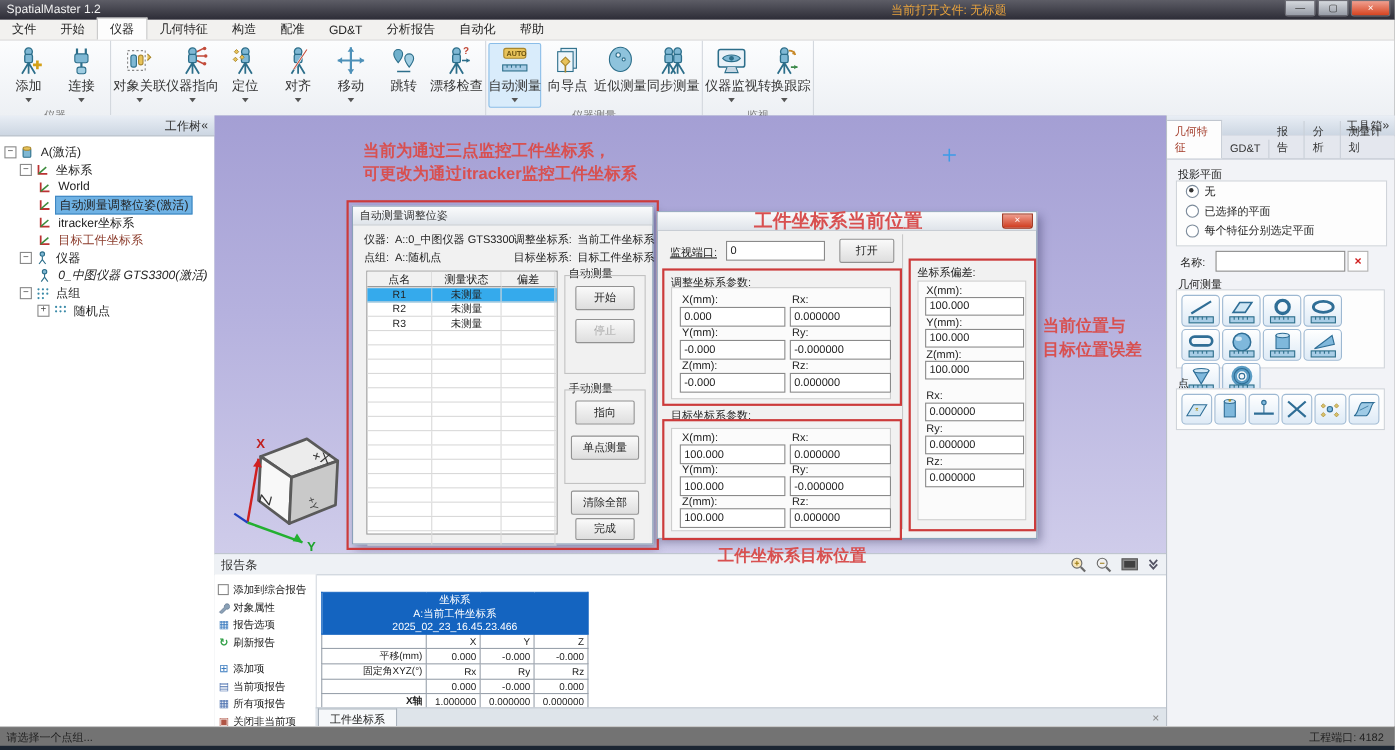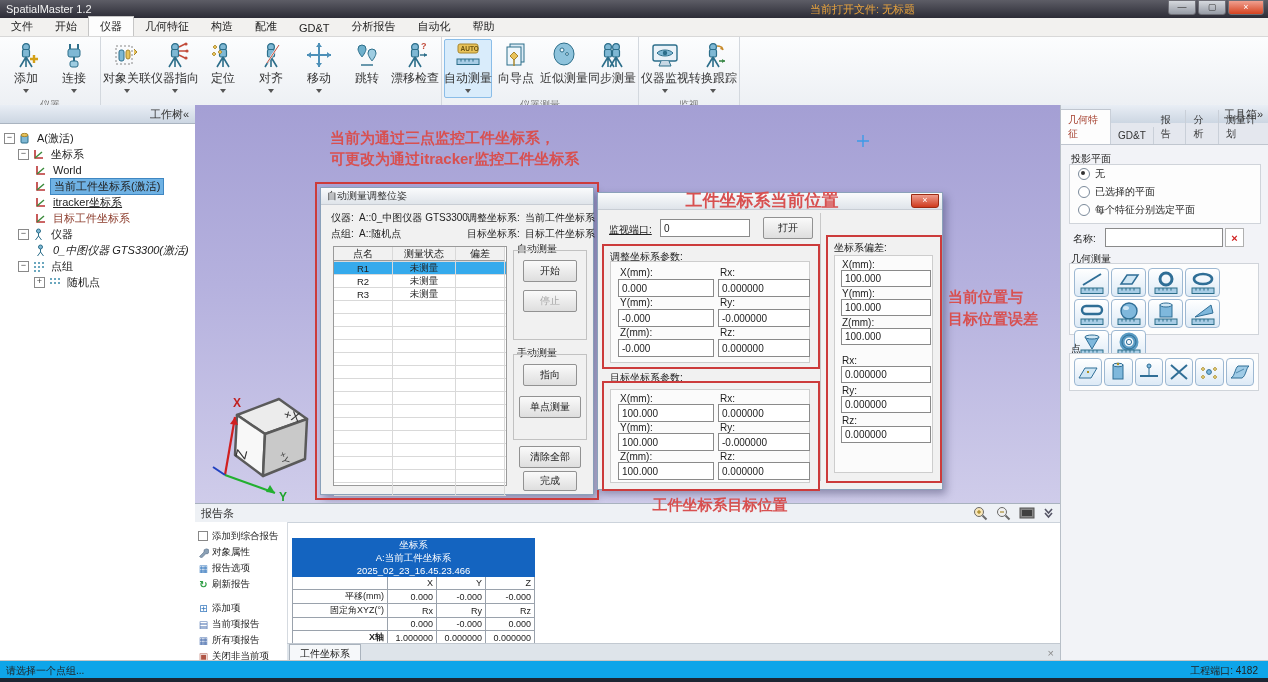--- a/index.html
+++ b/index.html
@@ -89,21 +89,21 @@
   .sitem{display:flex;align-items:center;height:16px;font-size:9.5px;white-space:nowrap;padding-left:3px;color:#222;}
   .sico{width:11px;margin-right:3px;font-size:10px;line-height:11px;text-align:center;flex:0 0 auto;}
   .cbox{width:8px;height:8px;border:1px solid #888;background:#fff;margin-right:4px;flex:0 0 auto;}
   .rtable{position:absolute;border-collapse:collapse;font-size:9px;}
   .rtable td{border:1px solid #9aa2ac;padding:0 3px;height:12px;text-align:right;background:#fff;white-space:nowrap;}
   .rtable .bluehead td{background:#1464c0;color:#fff;text-align:center;border:1px solid #1464c0;font-size:9.5px;}
   .tabrow{position:absolute;left:92px;top:139px;width:773px;height:18px;background:#dee4ea;border-top:1px solid #c2c9d1;
     display:flex;align-items:center;}
   .doctab{background:#f6f8fa;border:1px solid #aab3bd;border-bottom:none;padding:2px 10px;font-size:10px;margin-left:2px;height:13px;}
   
-  .statusbar{position:absolute;left:0;top:660px;width:1268px;height:18px;background:#0ea5e9;border-top:1px solid #c8c8c8;}
+  .statusbar{position:absolute;left:0;top:660px;width:1268px;height:18px;background:#737373;border-top:1px solid #c8c8c8;}
   .bottomedge{position:absolute;left:0;top:678px;width:1268px;height:4px;background:#1c2633;}
 </style>
 </head>
 <body>
 
 <div class="app">
 
   <svg width="0" height="0" style="position:absolute">
     <defs>
       <g id="g-instr" stroke="#2c6e8a" stroke-width="1.2" fill="#7fb8d4">
@@ -332,23 +332,23 @@
             <path d="M3 2v8h8" fill="none" stroke="#b33" stroke-width="1.6"></path>
             <path d="M3 10l7-6" stroke="#3a8a3a" stroke-width="1.4"></path>
           </svg>
         <span class="lbl">World</span>
       </div>
       <div class="trow sel" style="padding-left:30px;">
         <svg class="ticon" viewBox="0 0 13 13">
             <path d="M3 2v8h8" fill="none" stroke="#b33" stroke-width="1.6"></path>
             <path d="M3 10l7-6" stroke="#3a8a3a" stroke-width="1.4"></path>
           </svg>
-        <span class="lbl">当前工件坐标系(激活)</span>
-      </div>
-      <div class="trow" style="padding-left:30px;text-decoration:underline;">
+        <span class="lbl">自动测量调整位姿(激活)</span>
+      </div>
+      <div class="trow" style="padding-left:30px;">
         <svg class="ticon" viewBox="0 0 13 13">
             <path d="M3 2v8h8" fill="none" stroke="#b33" stroke-width="1.6"></path>
             <path d="M3 10l7-6" stroke="#3a8a3a" stroke-width="1.4"></path>
           </svg>
         <span class="lbl">itracker坐标系</span>
       </div>
       <div class="trow" style="padding-left:30px;">
         <svg class="ticon" viewBox="0 0 13 13">
             <path d="M3 2v8h8" fill="none" stroke="#b33" stroke-width="1.6"></path>
             <path d="M3 10l7-6" stroke="#3a8a3a" stroke-width="1.4"></path>

